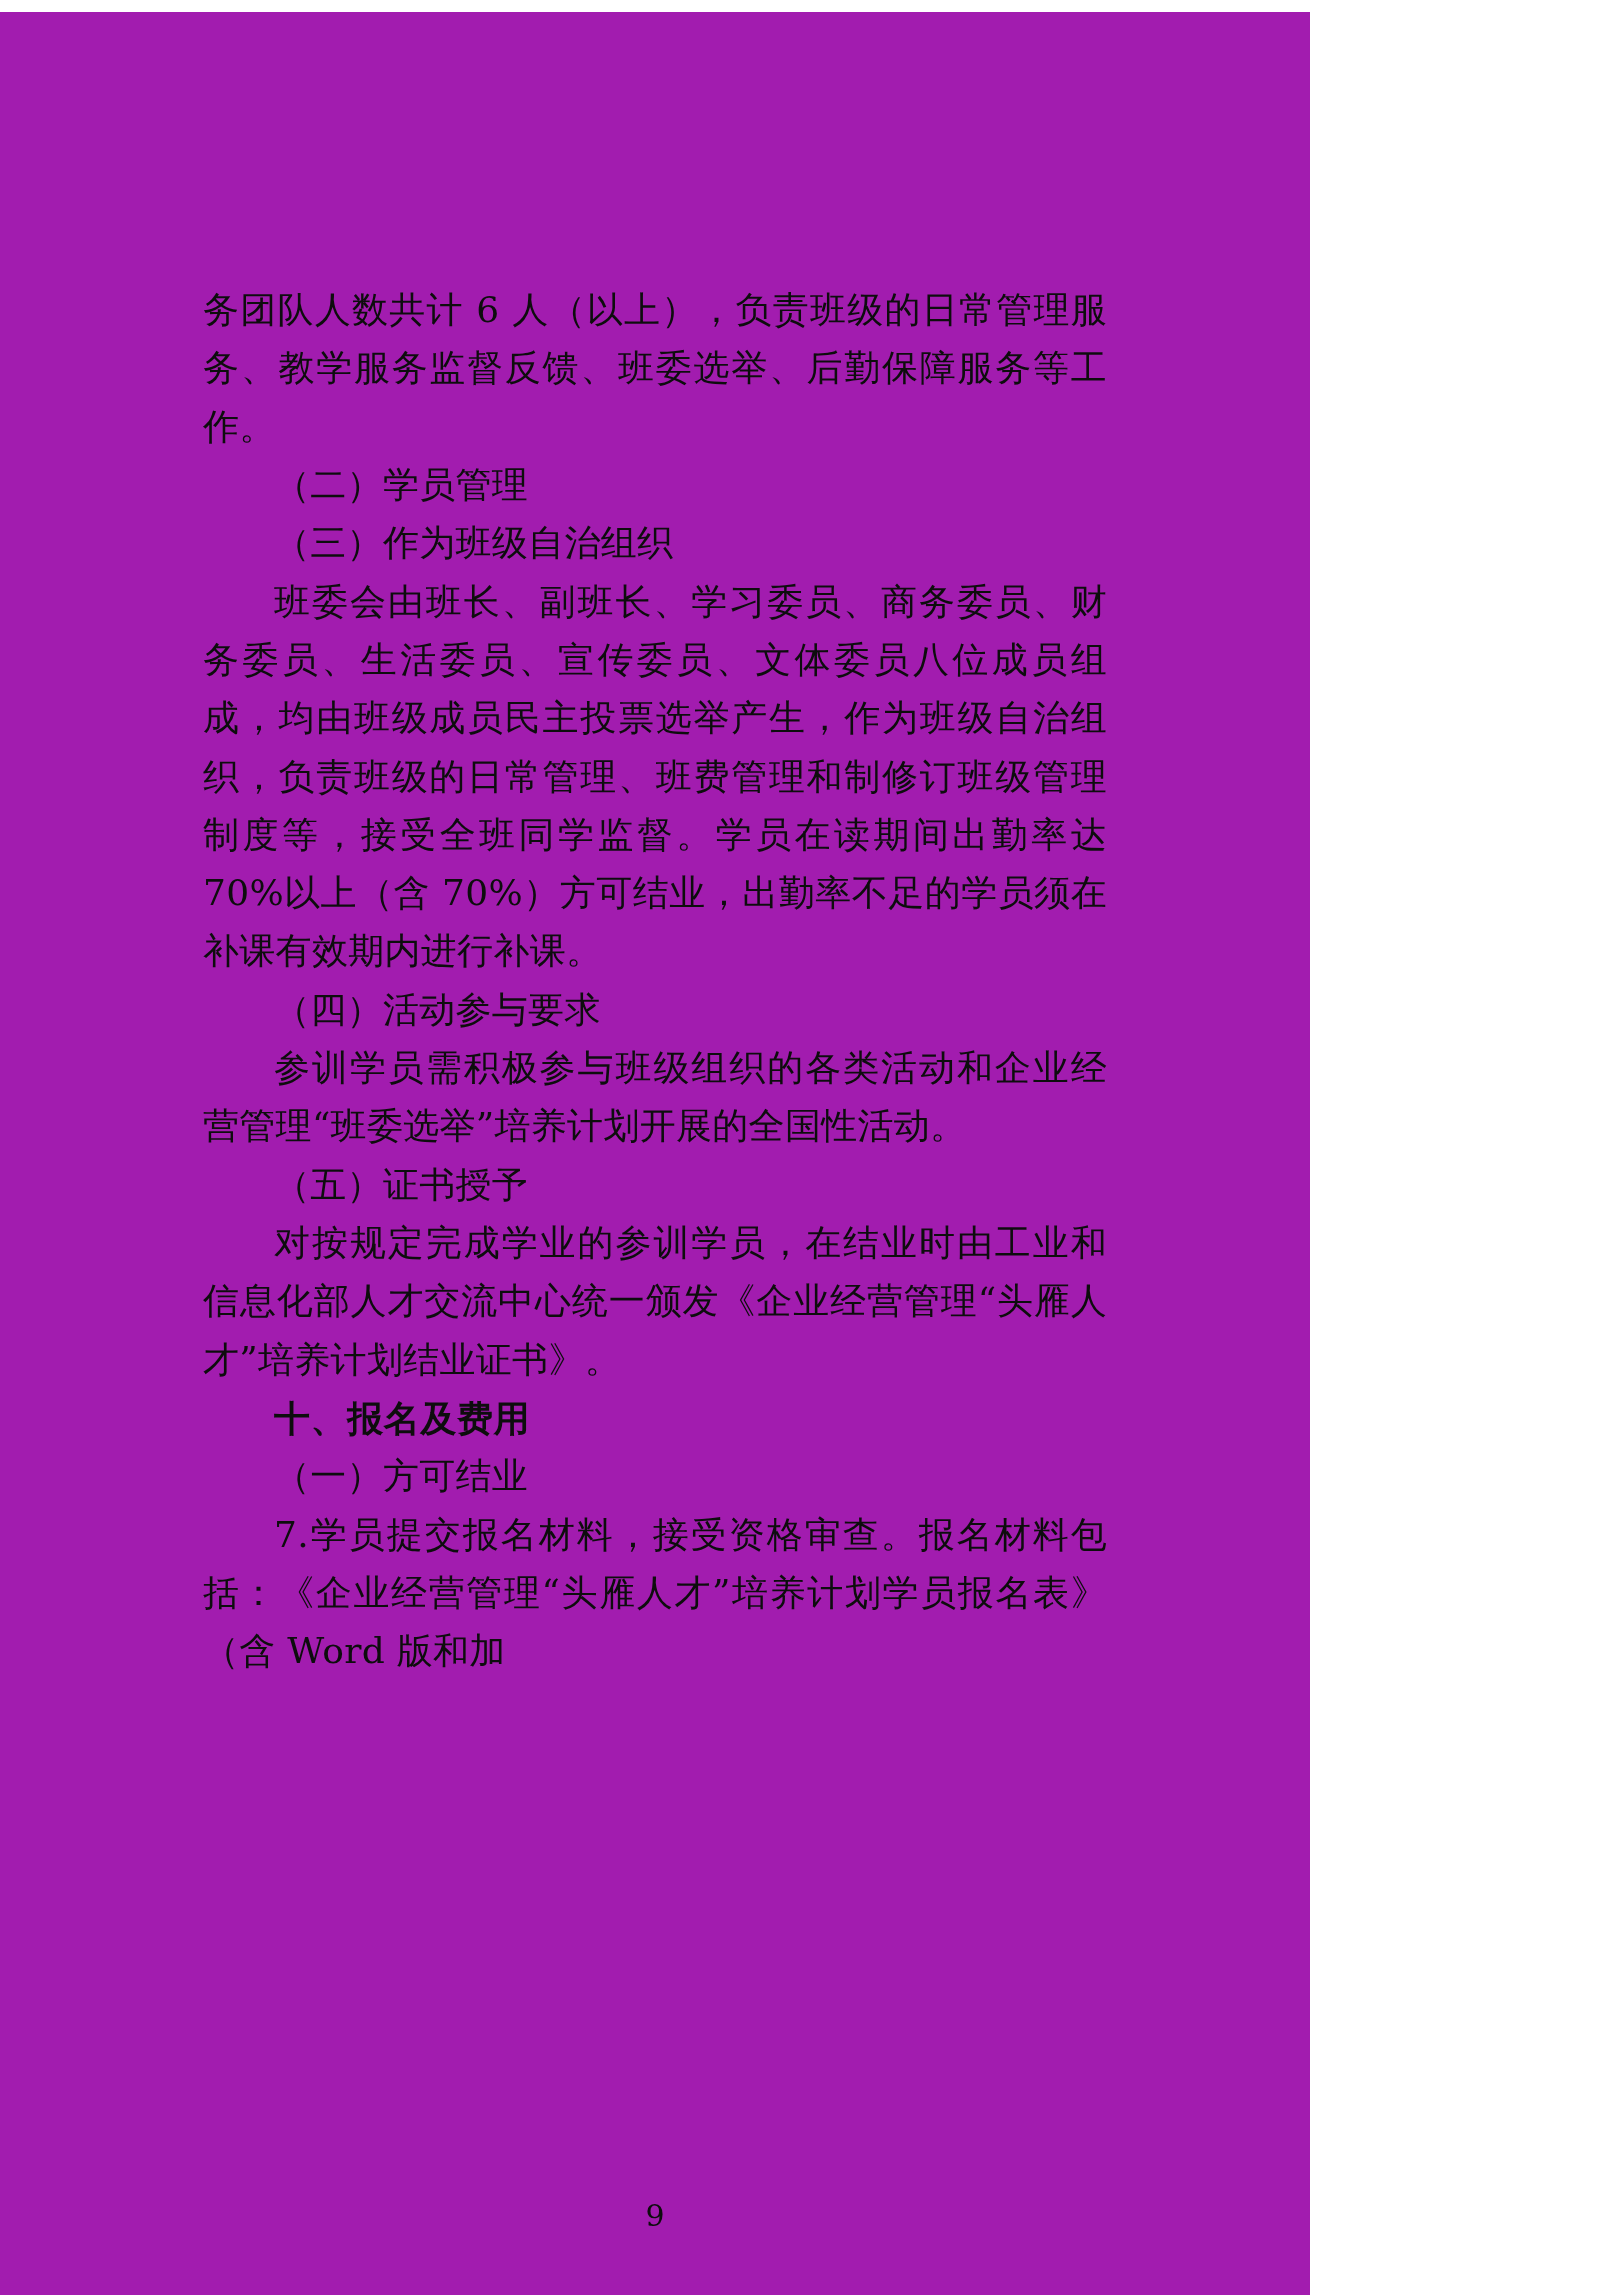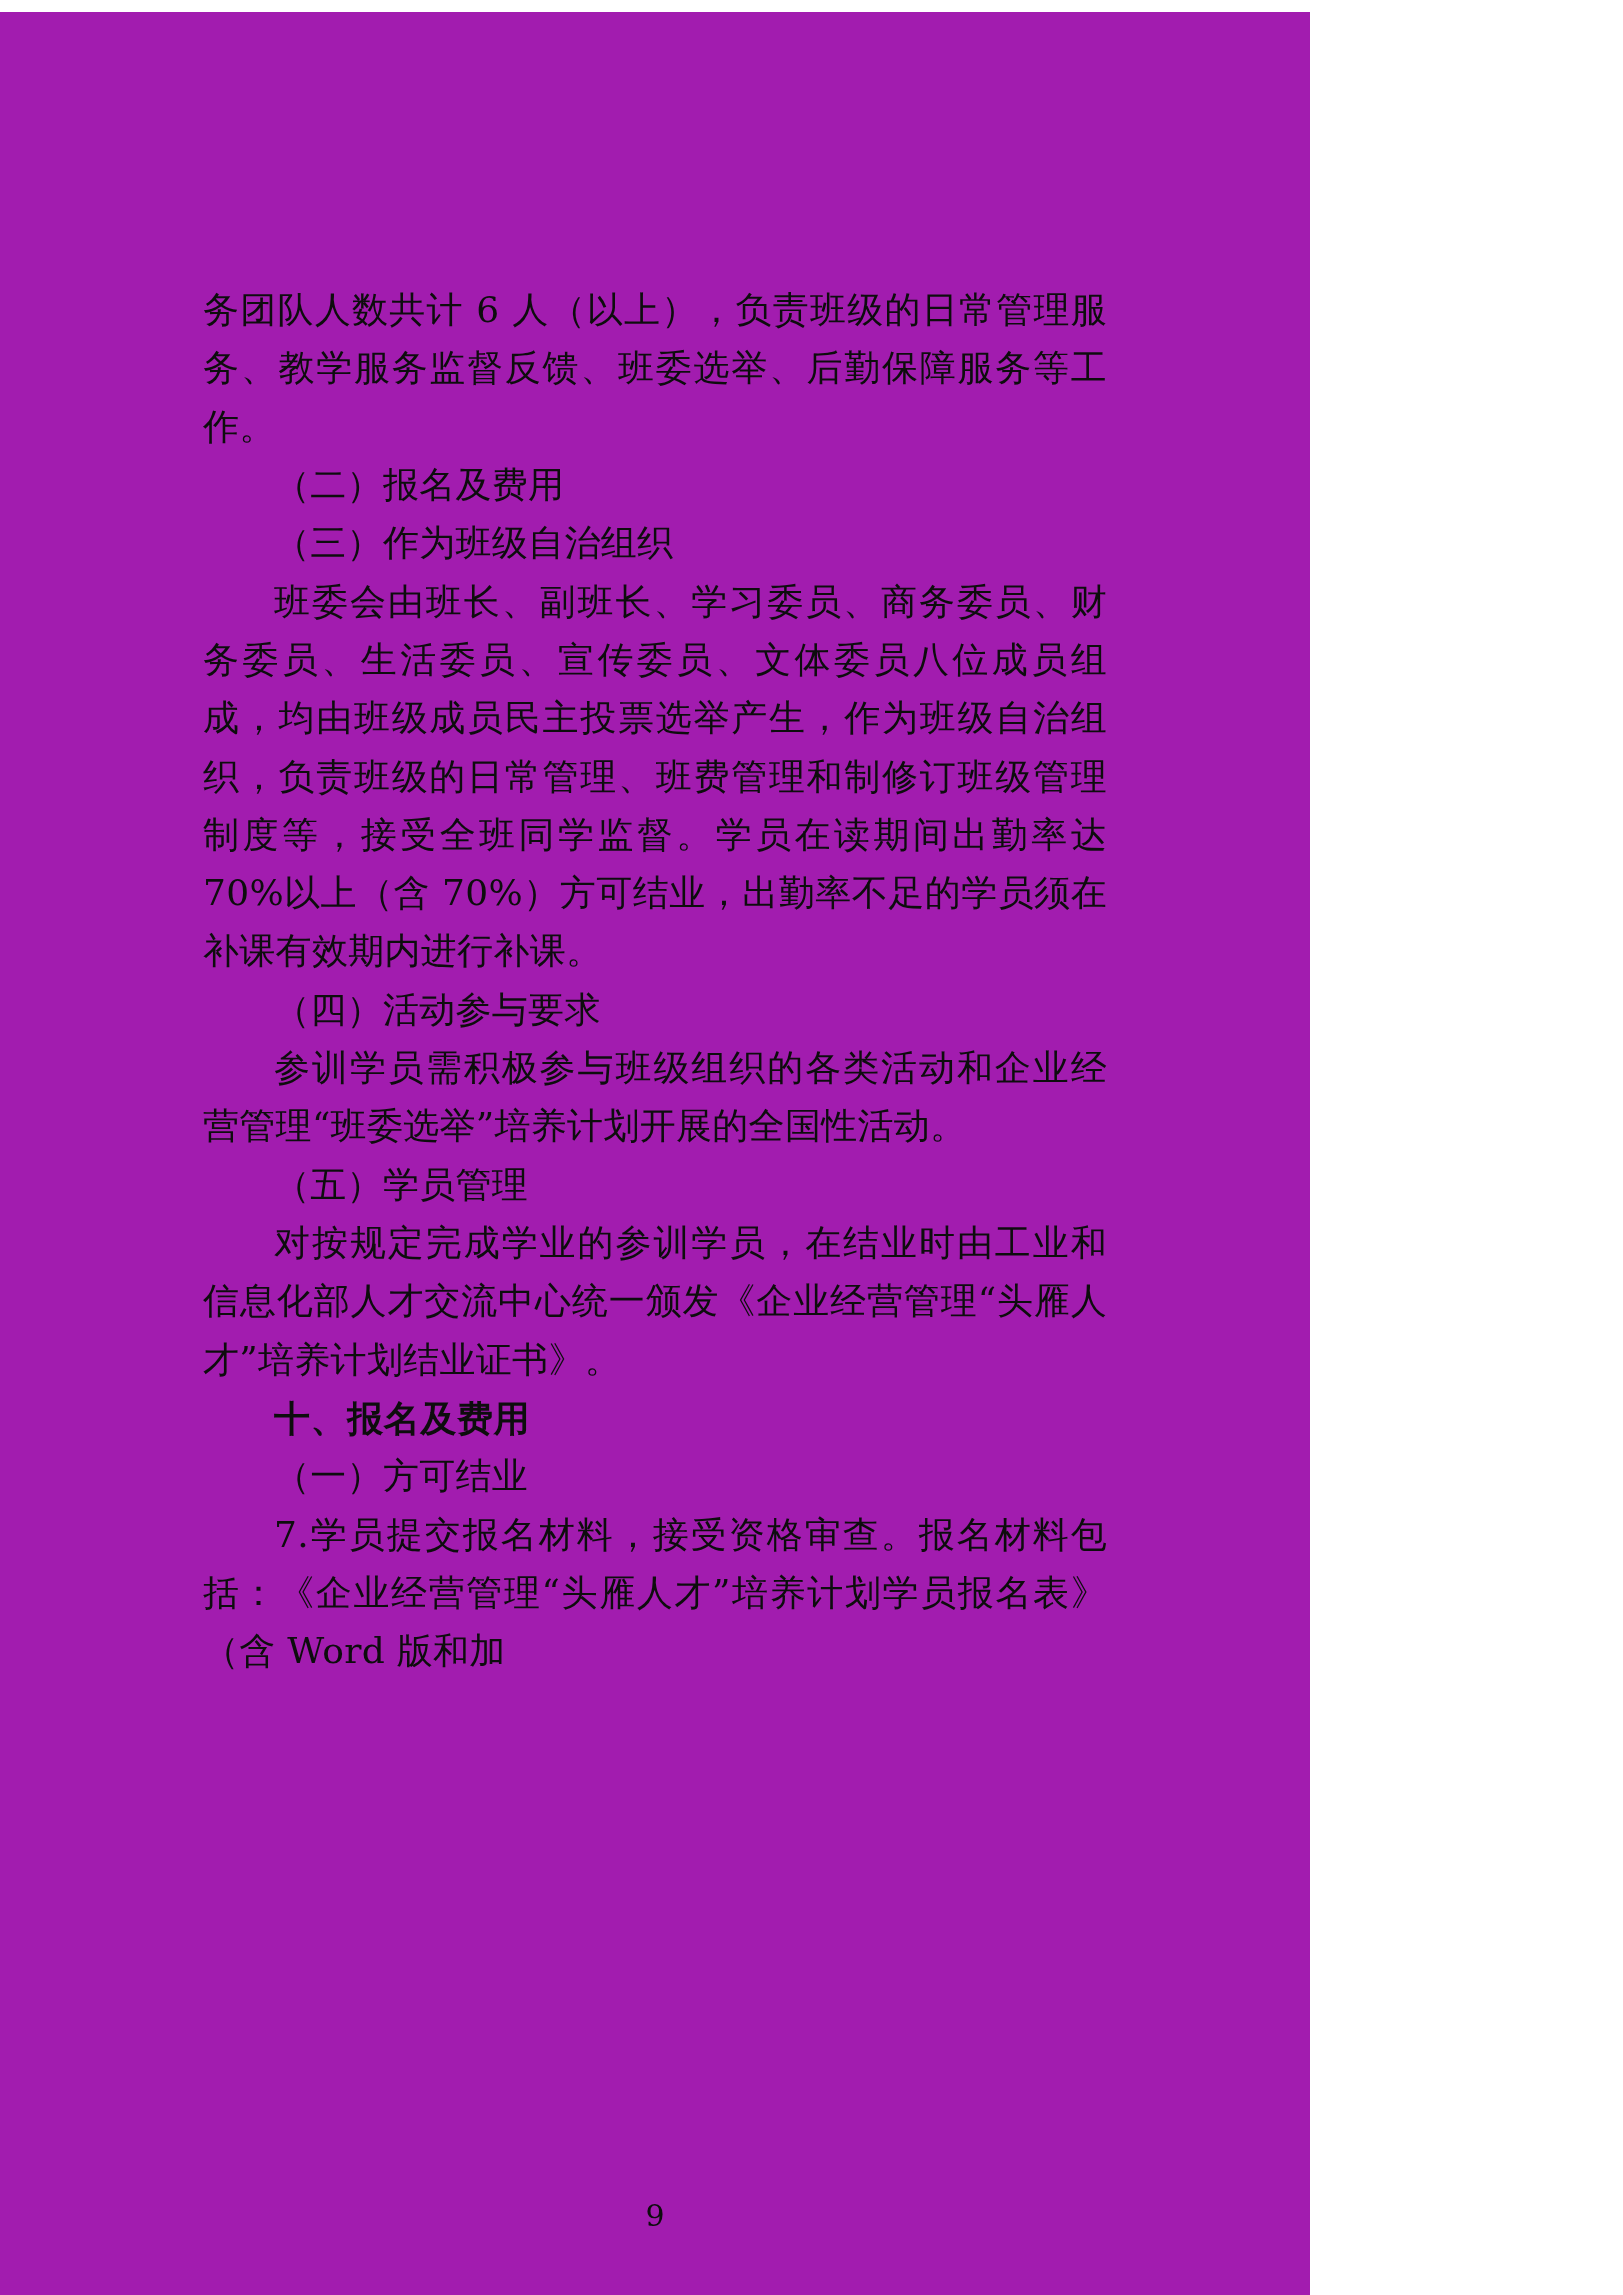--- a/index.html
+++ b/index.html
@@ -52,32 +52,32 @@
 </style>
 </head>
 <body>
 
 <div class="page">
 
   <div class="body-text">
 
     <p class="para">务团队人数共计 6 人（以上），负责班级的日常管理服务、教学服务监督反馈、班委选举、后勤保障服务等工作。</p>
 
-    <p class="para indent2">（二）报名及费用</p>
+    <p class="para indent2">（二）学员管理</p>
 
 
     <p class="para indent2">（三）作为班级自治组织</p>
 
     <p class="para indent2">班委会由班长、副班长、学习委员、商务委员、财务委员、生活委员、宣传委员、文体委员八位成员组成，均由班级成员民主投票选举产生，作为班级自治组织，负责班级的日常管理、班费管理和制修订班级管理制度等，接受全班同学监督。学员在读期间出勤率达 70%以上（含 70%）方可结业，出勤率不足的学员须在补课有效期内进行补课。</p>
 
     <p class="para indent2">（四）活动参与要求</p>
 
     <p class="para indent2">参训学员需积极参与班级组织的各类活动和企业经营管理“班委选举”培养计划开展的全国性活动。</p>
 
-    <p class="para indent2">（五）学员管理</p>
+    <p class="para indent2">（五）证书授予</p>
 
     <p class="para indent2">对按规定完成学业的参训学员，在结业时由工业和信息化部人才交流中心统一颁发《企业经营管理“头雁人才”培养计划结业证书》。</p>
 
     <p class="para heading-sec">十、报名及费用</p>
 
     <p class="para indent2">（一）方可结业</p>
 
     <p class="para indent2">7.学员提交报名材料，接受资格审查。报名材料包括：《企业经营管理“头雁人才”培养计划学员报名表》（含 Word 版和加</p>
 
   </div>

